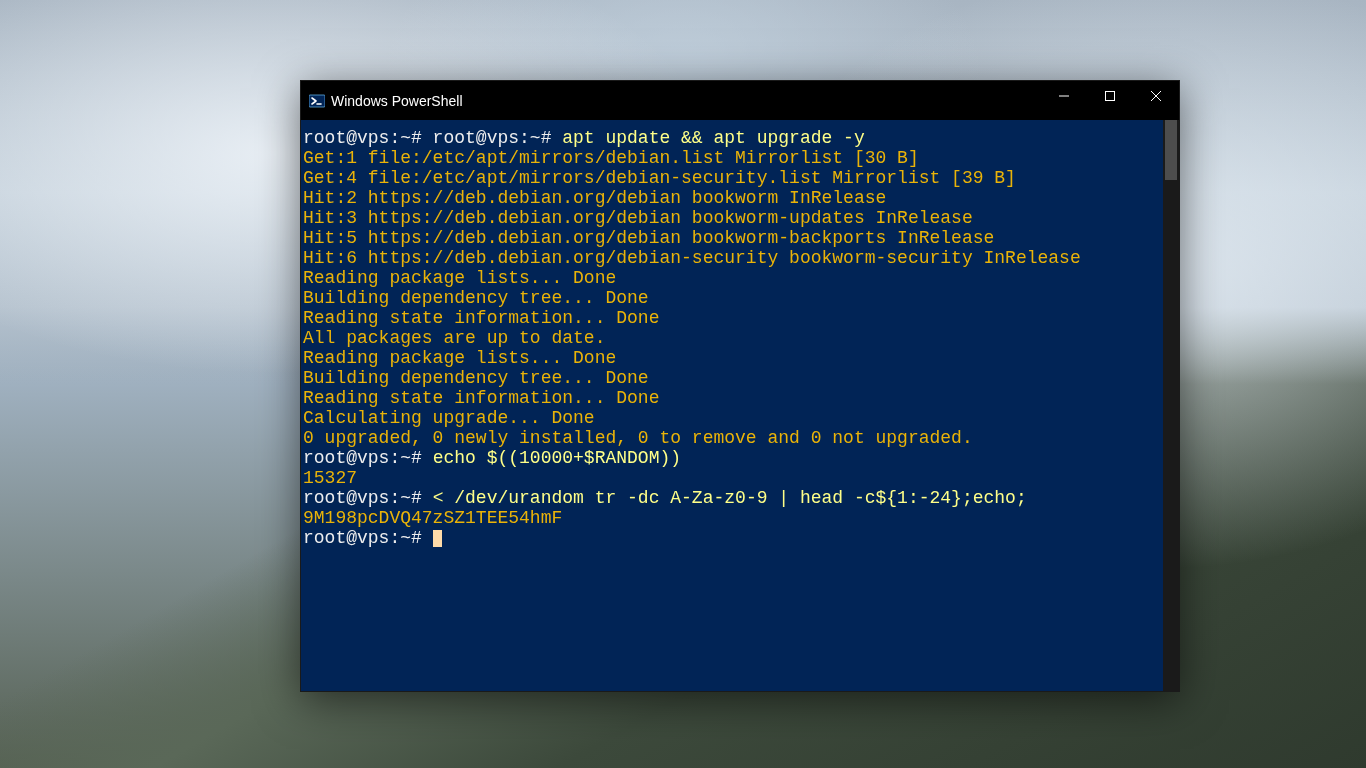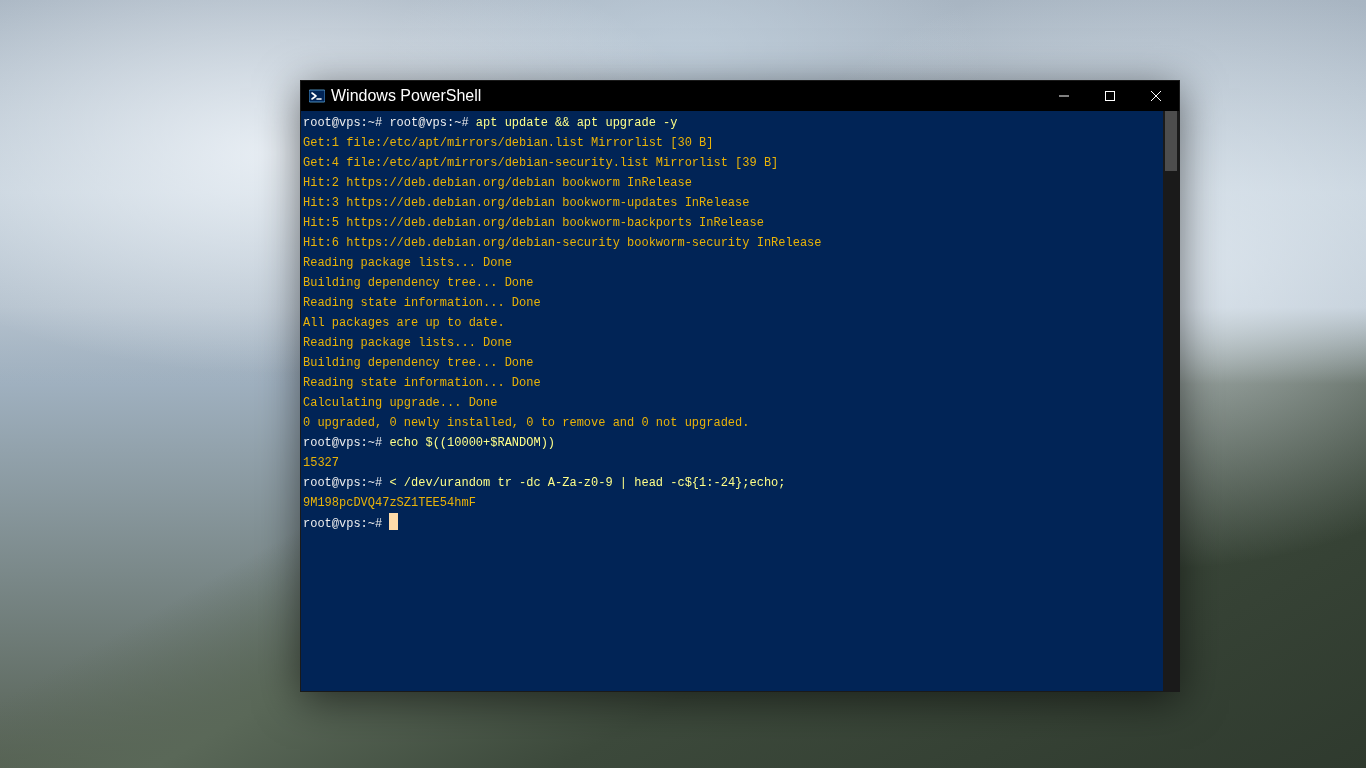--- a/index.html
+++ b/index.html
@@ -28,26 +28,26 @@
       top: 80px;
       width: 880px;
       height: 612px;
       background: #012456;
       box-shadow: 0 8px 40px rgba(0,0,0,0.55);
       display: flex;
       flex-direction: column;
       border: 1px solid #1a1a1a;
     }
     .titlebar {
-      height: 30px;
+      height: 39px;
       background: #000000;
       display: flex;
       align-items: center;
       color: #ffffff;
-      font-size: 16px;
+      font-size: 14px;
       flex-shrink: 0;
     }
     .titlebar-icon {
       width: 16px;
       height: 16px;
       margin-left: 8px;
       margin-right: 6px;
       display: flex;
       align-items: center;
       justify-content: center;
@@ -69,23 +69,23 @@
     }
     .terminal-body {
       flex: 1;
       background: #012456;
       position: relative;
       overflow: hidden;
     }
     .terminal-content {
       position: absolute;
       top: 0; left: 0; right: 16px; bottom: 0;
-      padding: 2px 2px 0 2px;
+      padding: 8px 2px 0 2px;
       font-family: Consolas, 'Courier New', monospace;
-      font-size: 12px;
+      font-size: 18px;
       line-height: 20px;
       color: #eeeeee;
       white-space: pre;
       overflow: hidden;
     }
     .line { display: block; height: 20px; }
     .prompt { color: #eeeeee; }
     .cmd { color: #ffff88; }
     .out { color: #eab308; }
     .cursor {

